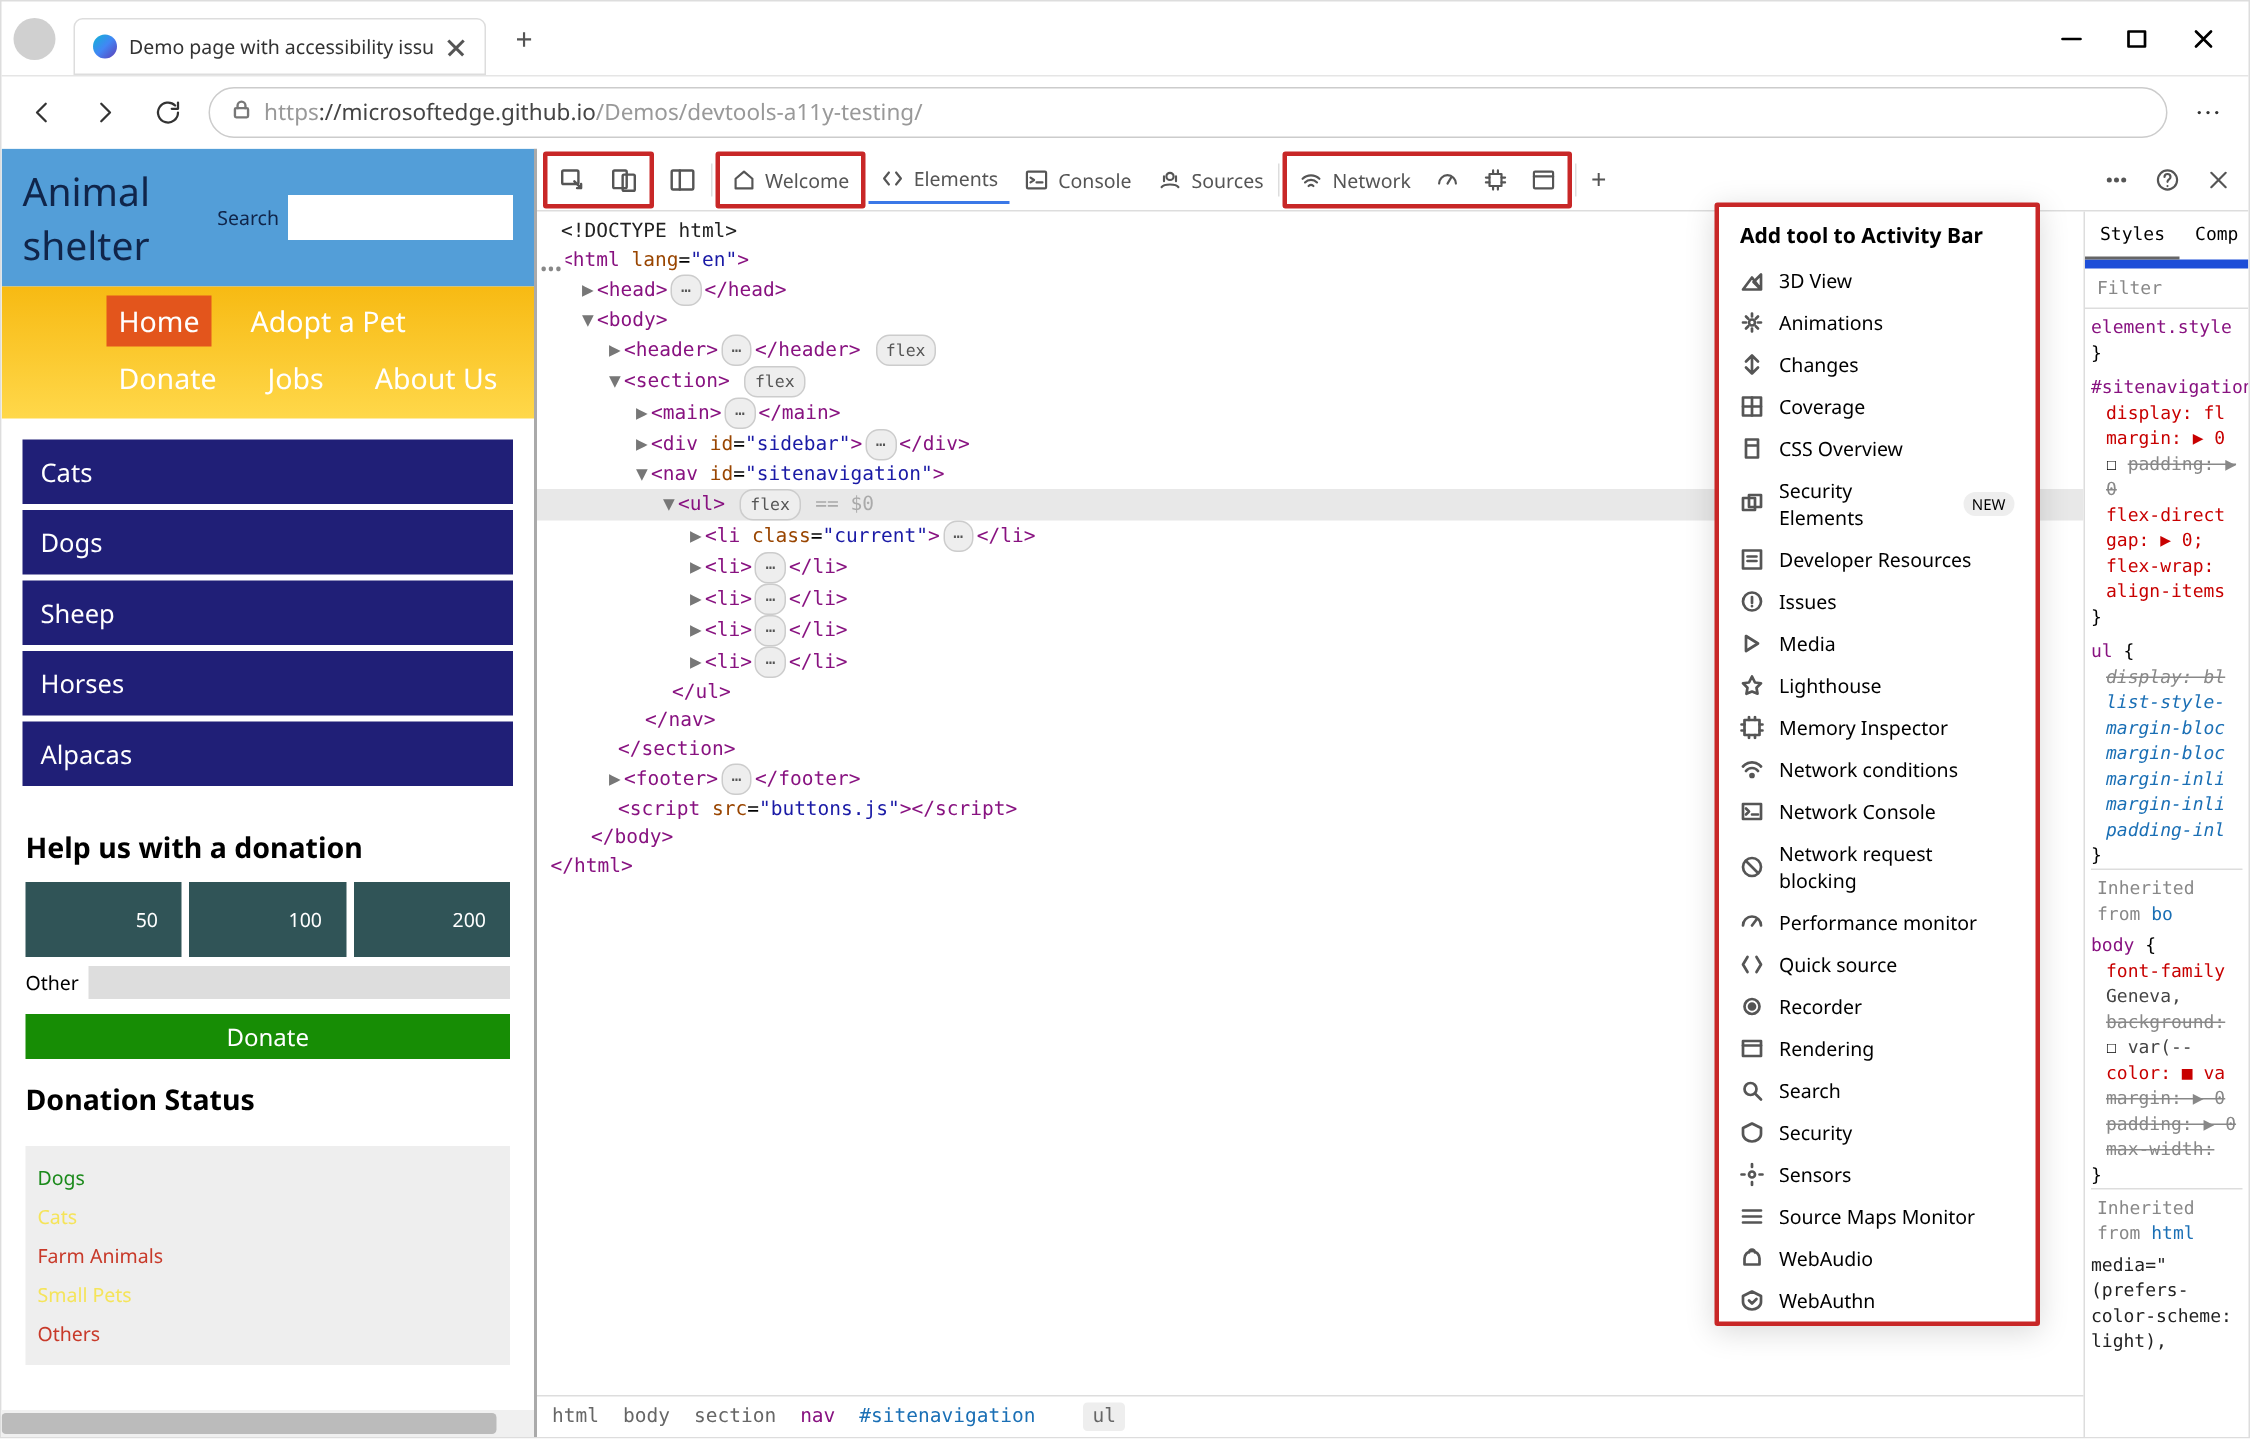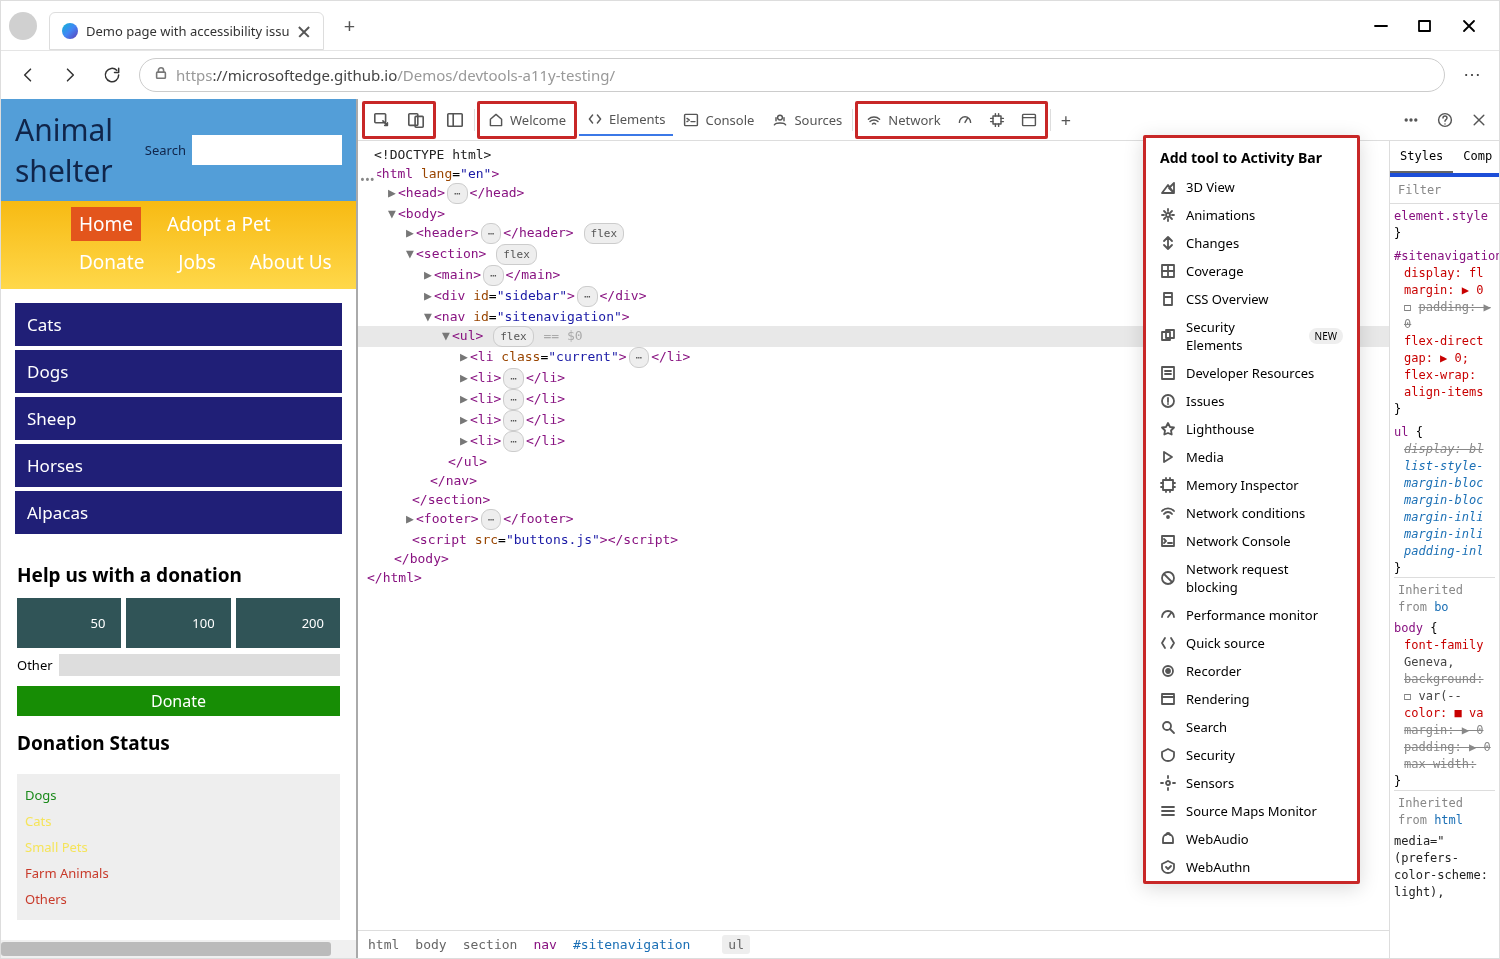--- a/index.html
+++ b/index.html
@@ -21,21 +21,21 @@
 .navbtn{width:30px;height:30px;display:flex;align-items:center;justify-content:center;color:#333;cursor:pointer}
 .navbtn svg{width:20px;height:20px}
 .urlbox{flex:1;height:34px;border:1px solid #ccc;border-radius:17px;display:flex;align-items:center;padding:0 14px;gap:8px;color:#444}
 .urlbox .lock{color:#777}
 .urlbox .url{font-size:15px}
 .urlbox .url .dim{color:#999}
 .content{flex:1;display:flex;overflow:hidden;min-height:0}
 .page{width:355px;background:#fff;overflow:hidden;position:relative;display:flex;flex-direction:column}
 .page-inner{overflow:auto;flex:1}
 .phead{background:#539ed8;padding:10px 14px;display:flex;align-items:center;gap:6px}
-.phead h1{font-size:30px;color:#10254a;font-weight:400}
+.phead h1{font-size:26px;color:#10254a;font-weight:400}
 .phead label{color:#10254a}
 .phead input{height:30px;width:150px;border:none;background:#fff}
 .mainnav{background:linear-gradient(#f7ba13,#ffd84a);padding:6px 0 10px;display:flex;flex-wrap:wrap;gap:4px 18px;padding-left:70px}
 .mainnav a{color:#fff;font-size:19px;text-decoration:none;padding:4px 8px}
 .mainnav a.current{background:#e3551c}
 .sidebar{padding:14px}
 .sidebar .cat{background:#201f77;color:#fff;padding:10px 12px;margin-bottom:4px;font-size:17px;cursor:pointer}
 .donhead{font-size:19px;font-weight:700;padding:10px 16px}
 .donbtns{display:flex;gap:5px;padding:0 16px}
 .donbtns .db{flex:1;background:#305457;color:#fff;text-align:right;padding:16px;cursor:pointer}
@@ -62,21 +62,21 @@
 .val{color:#1a1aa6}
 .txt{color:#222}
 .pill{display:inline-block;background:#eee;border:1px solid #ccc;border-radius:9px;padding:0 6px;font-size:11px;color:#555;margin:0 2px}
 .dim2{color:#aaa}
 .crumbs{border-top:1px solid #ddd;padding:6px 10px;font-family:Menlo,Consolas,monospace;font-size:13px;color:#666}
 .crumbs span{margin-right:16px}
 .crumbs .hl{color:#881280}
 .crumbs .hlid{color:#1a6fb5}
 .crumbs .cur{background:#eee;padding:2px 6px;border-radius:3px}
 .stylepane{width:110px;border-left:1px solid #ddd;display:flex;flex-direction:column;font-family:Menlo,Consolas,monospace;font-size:12px;overflow:hidden}
-.sptabs{display:flex;border-bottom:4px solid #1d4ed8}
+.sptabs{display:flex;border-bottom:6px solid #1d4ed8}
 .sptabs div{padding:8px 10px}
 .sptabs .act{border-bottom:2px solid #666}
 .spfilter{border-bottom:1px solid #ddd;padding:6px 8px;color:#888}
 .spbody{flex:1;overflow:hidden;padding:4px;line-height:17px}
 .sel2{color:#881280}
 .prop{color:#c80000}
 .pval{color:#444}
 .strike{text-decoration:line-through;color:#888}
 .it{font-style:italic}
 .inh{border-top:1px solid #ddd;padding:4px;color:#888}
@@ -175,22 +175,22 @@
       </div>
       <div class="other">
         <span>Other</span>
         <input style="">
       </div>
       <div class="donate">Donate</div>
       <div class="donhead">Donation Status</div>
       <div class="dstat">
         <div style="color:#1b8a1b">Dogs</div>
         <div style="color:#f5e45a">Cats</div>
+        <div style="color:#c83a2a">Farm Animals</div>
         <div style="color:#f5e45a">Small Pets</div>
-        <div style="color:#c83a2a">Farm Animals</div>
         <div style="color:#c83a2a">Others</div>
       </div>
       </div>
       <div class="hscroll">
           <div class="thumb"></div>
         </div>
     </div>
 
     <div class="devtools">
       <div class="dtbar">
@@ -426,29 +426,29 @@
       </div>
       <div class="item">
         <svg viewBox="0 0 16 16">
           <circle cx="8" cy="8" r="6"></circle>
           <path d="M8 11v.1M8 5v4"></path>
         </svg>
         <span>Issues</span>
       </div>
       <div class="item">
         <svg viewBox="0 0 16 16">
+          <path d="M4 3l8 5-8 5z"></path>
+        </svg>
+        <span>Media</span>
+      </div>
+      <div class="item">
+        <svg viewBox="0 0 16 16">
           <path d="M8 2l2 4 4 .5-3 3 .7 4L8 12l-3.7 1.5.7-4-3-3L6 6z"></path>
         </svg>
         <span>Lighthouse</span>
-      </div>
-      <div class="item">
-        <svg viewBox="0 0 16 16">
-          <path d="M4 3l8 5-8 5z"></path>
-        </svg>
-        <span>Media</span>
       </div>
       <div class="item">
         <svg viewBox="0 0 16 16">
           <rect x="3" y="3" width="10" height="10"></rect>
           <path d="M1 6h2M1 10h2M13 6h2M13 10h2M6 1v2M10 1v2M6 13v2M10 13v2"></path>
         </svg>
         <span>Memory Inspector</span>
       </div>
       <div class="item">
         <svg viewBox="0 0 16 16">

